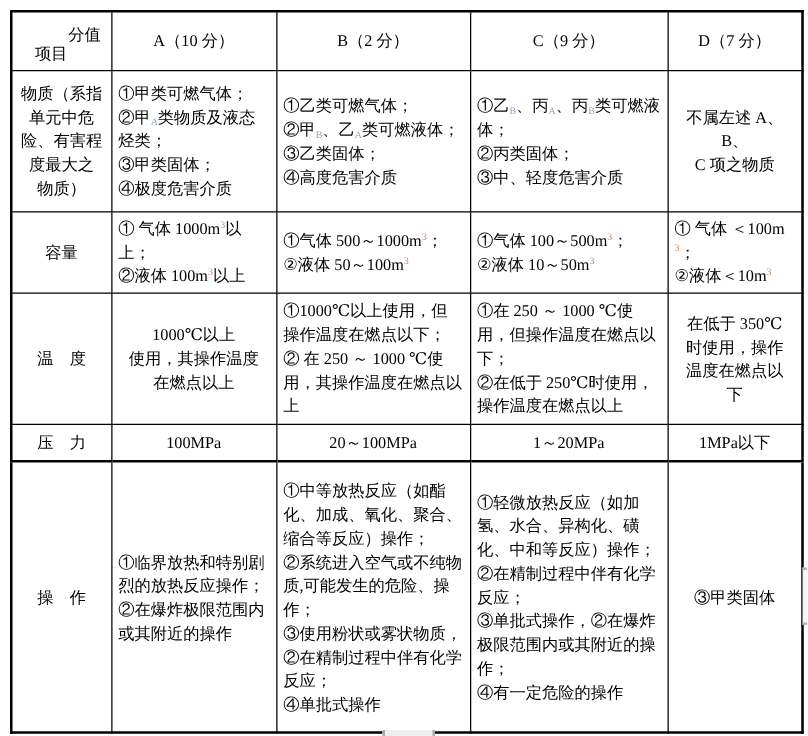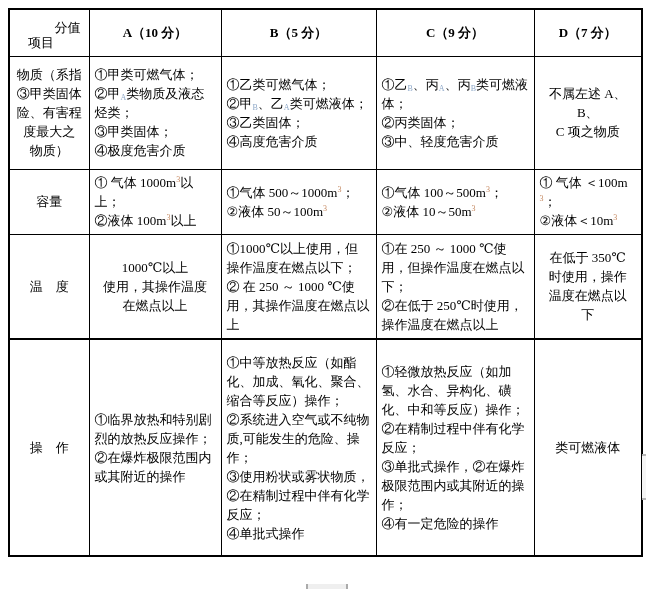--- a/index.html
+++ b/index.html
@@ -26,21 +26,21 @@
     vertical-align:middle;
     overflow:hidden;
   }
   tr.thick-top td{border-top-width:2px;}
   .c{text-align:center;}
   .l{text-align:left;}
   .pre{white-space:pre-wrap;word-break:break-all;}
   td.corner-cell{position:relative;padding:0;}
   .corner-tr{position:absolute;top:8px;right:8px;}
   .corner-bl{position:absolute;bottom:4px;left:18px;}
-  td.head{text-align:center;font-weight:bold;}
+  td.head{text-align:center;}
   sub.mk{font-size:8px;color:#8ea8c8;vertical-align:-2px;line-height:0;}
   sup.mk{font-size:8px;color:#c4875f;vertical-align:5px;line-height:0;}
   .sb-bottom{
     position:absolute;left:306px;top:584px;width:38px;height:5px;
     background:#efefef;border-left:2px solid #ababab;border-right:2px solid #ababab;
   }
   .sb-right{
     position:absolute;left:642px;top:454px;width:4px;height:42px;
     background:#f5f5f5;border-top:2px solid #b4b4b4;border-bottom:2px solid #b4b4b4;
   }
@@ -59,28 +59,28 @@
         <col style="width:108px">
     </colgroup>
 
     <tbody>
         <tr style="height:47px">
       <td class="corner-cell">
         <span class="corner-tr">分值</span>
         <span class="corner-bl">项目</span>
       </td>
       <td class="head">A（10 分）</td>
-      <td class="head">B（5 分）</td>
+      <td class="head">B（2 分）</td>
       <td class="head">C（9 分）</td>
       <td class="head">D（7 分）</td>
     </tr>
 
     <tr style="height:113px">
       <td class="c pre">物质（系指
-③甲类固体
+单元中危
 险、有害程
 度最大之
 物质）</td>
       <td class="l pre">①甲类可燃气体；
 ②甲<sub class="mk">A</sub>类物质及液态烃类；
 ③甲类固体；
 ④极度危害介质</td>
       <td class="l pre">①乙类可燃气体；
 ②甲<sub class="mk">B</sub>、乙<sub class="mk">A</sub>类可燃液体；
 ③乙类固体；
@@ -112,33 +112,40 @@
       <td class="l pre">①1000℃以上使用，但操作温度在燃点以下；
 ② 在 250 ～ 1000 ℃使用，其操作温度在燃点以上</td>
       <td class="l pre">①在 250 ～ 1000 ℃使用，但操作温度在燃点以下；
 ②在低于 250℃时使用，操作温度在燃点以上</td>
       <td class="c pre">在低于 350℃
 时使用，操作
 温度在燃点以
 下</td>
     </tr>
 
+    <tr style="height:30px">
+      <td class="c">压　力</td>
+      <td class="c">100MPa</td>
+      <td class="c">20～100MPa</td>
+      <td class="c">1～20MPa</td>
+      <td class="c">1MPa以下</td>
+    </tr>
 
     <tr style="height:217px" class="thick-top">
       <td class="c">操　作</td>
       <td class="l pre">①临界放热和特别剧烈的放热反应操作；
 ②在爆炸极限范围内或其附近的操作</td>
       <td class="l pre">①中等放热反应（如酯化、加成、氧化、聚合、缩合等反应）操作；
 ②系统进入空气或不纯物质,可能发生的危险、操作；
 ③使用粉状或雾状物质，②在精制过程中伴有化学反应；
 ④单批式操作</td>
       <td class="l pre">①轻微放热反应（如加氢、水合、异构化、磺化、中和等反应）操作；
 ②在精制过程中伴有化学反应；
 ③单批式操作，②在爆炸极限范围内或其附近的操作；
 ④有一定危险的操作</td>
-      <td class="c pre">类可燃液体</td>
+      <td class="c pre">③甲类固体</td>
     </tr>
   </tbody>
     </table>
 
   <div class="sb-bottom"></div>
   <div class="sb-right"></div>
 </div>
 
 </body></html>

